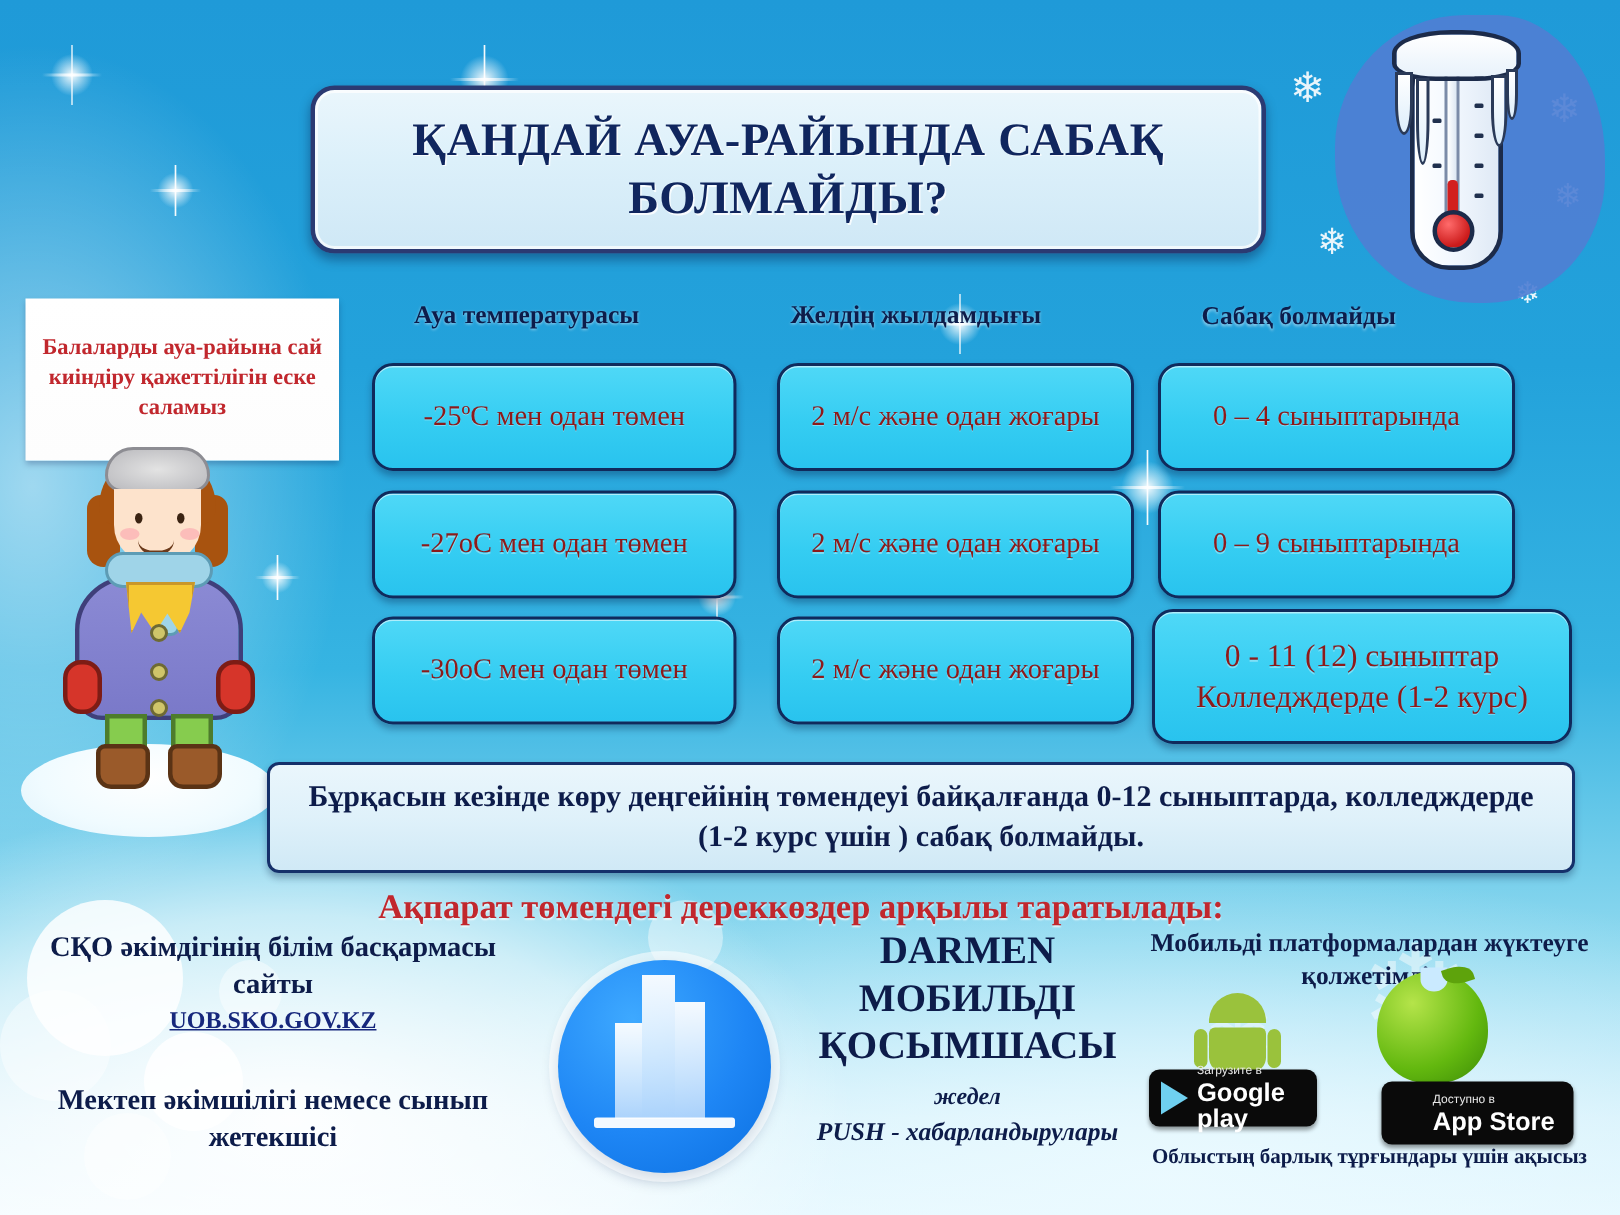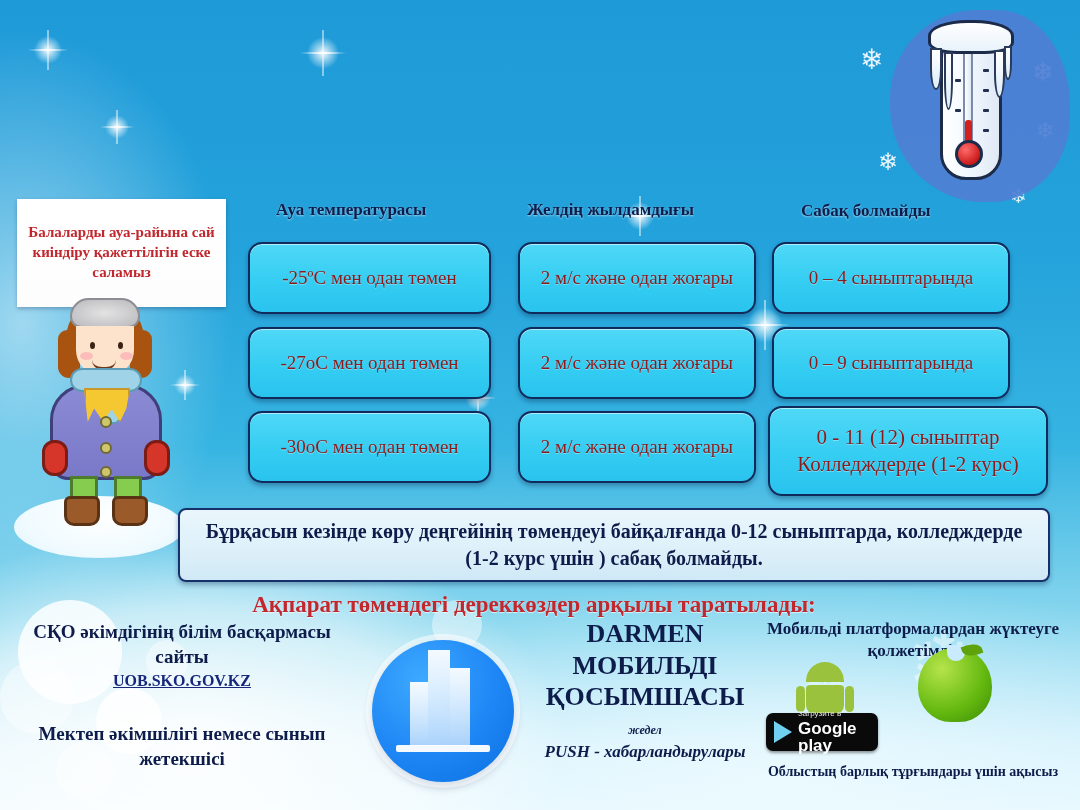--- a/index.html
+++ b/index.html
@@ -110,21 +110,21 @@
     display:block; color:#16277c; font-size:16px; text-decoration:underline; margin-top:2px;
   }
   .left-info .second { display:block; margin-top:30px; font-size:19px; line-height:1.3; }
 
   .darmen-text {
     position:absolute; left:530px; top:618px; width:230px; text-align:center;
     color:#0d1c4a;
     font-family:Liberation Serif, serif;
   }
   .darmen-text .b1 { font-weight:bold; font-size:26px; line-height:1.22; display:block; }
-  .darmen-text .it { display:block; font-style:italic; font-weight:bold; font-size:12px; margin-top:10px; }
+  .darmen-text .it { display:block; font-style:italic; font-weight:bold; font-size:16px; margin-top:10px; }
   .darmen-text .it2 { display:block; font-style:italic; font-weight:bold; font-size:17px; margin-top:4px; }
 
   .right-info {
     position:absolute; left:748px; top:618px; width:330px; text-align:center;
     color:#0d1c4a; font-weight:bold; font-size:17px; line-height:1.3;
   }
   .free-note {
     position:absolute; left:748px; top:763px; width:330px; text-align:center;
     color:#0d1c4a; font-weight:bold; font-size:14px; line-height:1.25;
   }
@@ -286,20 +286,23 @@
   </div>
   <div class="thermo-tube"></div>
   <div class="thermo-merc"></div>
   <div class="thermo-bulb"></div>
   <div class="thermo-cap"></div>
   <div class="icicle" style="left:930px;top:48px;width:12px;height:42px;"></div>
   <div class="icicle" style="left:944px;top:52px;width:9px;height:58px;"></div>
   <div class="icicle" style="left:994px;top:50px;width:11px;height:48px;"></div>
   <div class="icicle" style="left:1004px;top:46px;width:8px;height:34px;"></div>
 
+  <div class="title-box">
+    <div class="title-text">ҚАНДАЙ АУА-РАЙЫНДА САБАҚ БОЛМАЙДЫ?</div>
+  </div>
 
   <div class="reminder">
     <div class="reminder-text">Балаларды ауа-райына сай киіндіру қажеттілігін еске саламыз</div>
   </div>
 
   <div class="snowmound"></div>
   <div class="child">
     <div class="c-earL"></div>
     <div class="c-earR"></div>
     <div class="c-hat"></div>
@@ -400,16 +403,23 @@
   </div>
 
   <div class="badge" id="gp">
     <div class="gp-tri"></div>
     <div class="txt">
       <span class="small">Загрузите в</span>
       <span class="big">Google play</span>
     </div>
   </div>
 
+  <div class="badge" id="as">
+    <span style="color:#fff;font-size:26px;line-height:1;"></span>
+    <div class="txt">
+      <span class="small">Доступно в</span>
+      <span class="big">App Store</span>
+    </div>
+  </div>
 
   <div class="free-note">Облыстың барлық тұрғындары үшін ақысыз</div>
 
 </div>
 
 </body></html>

